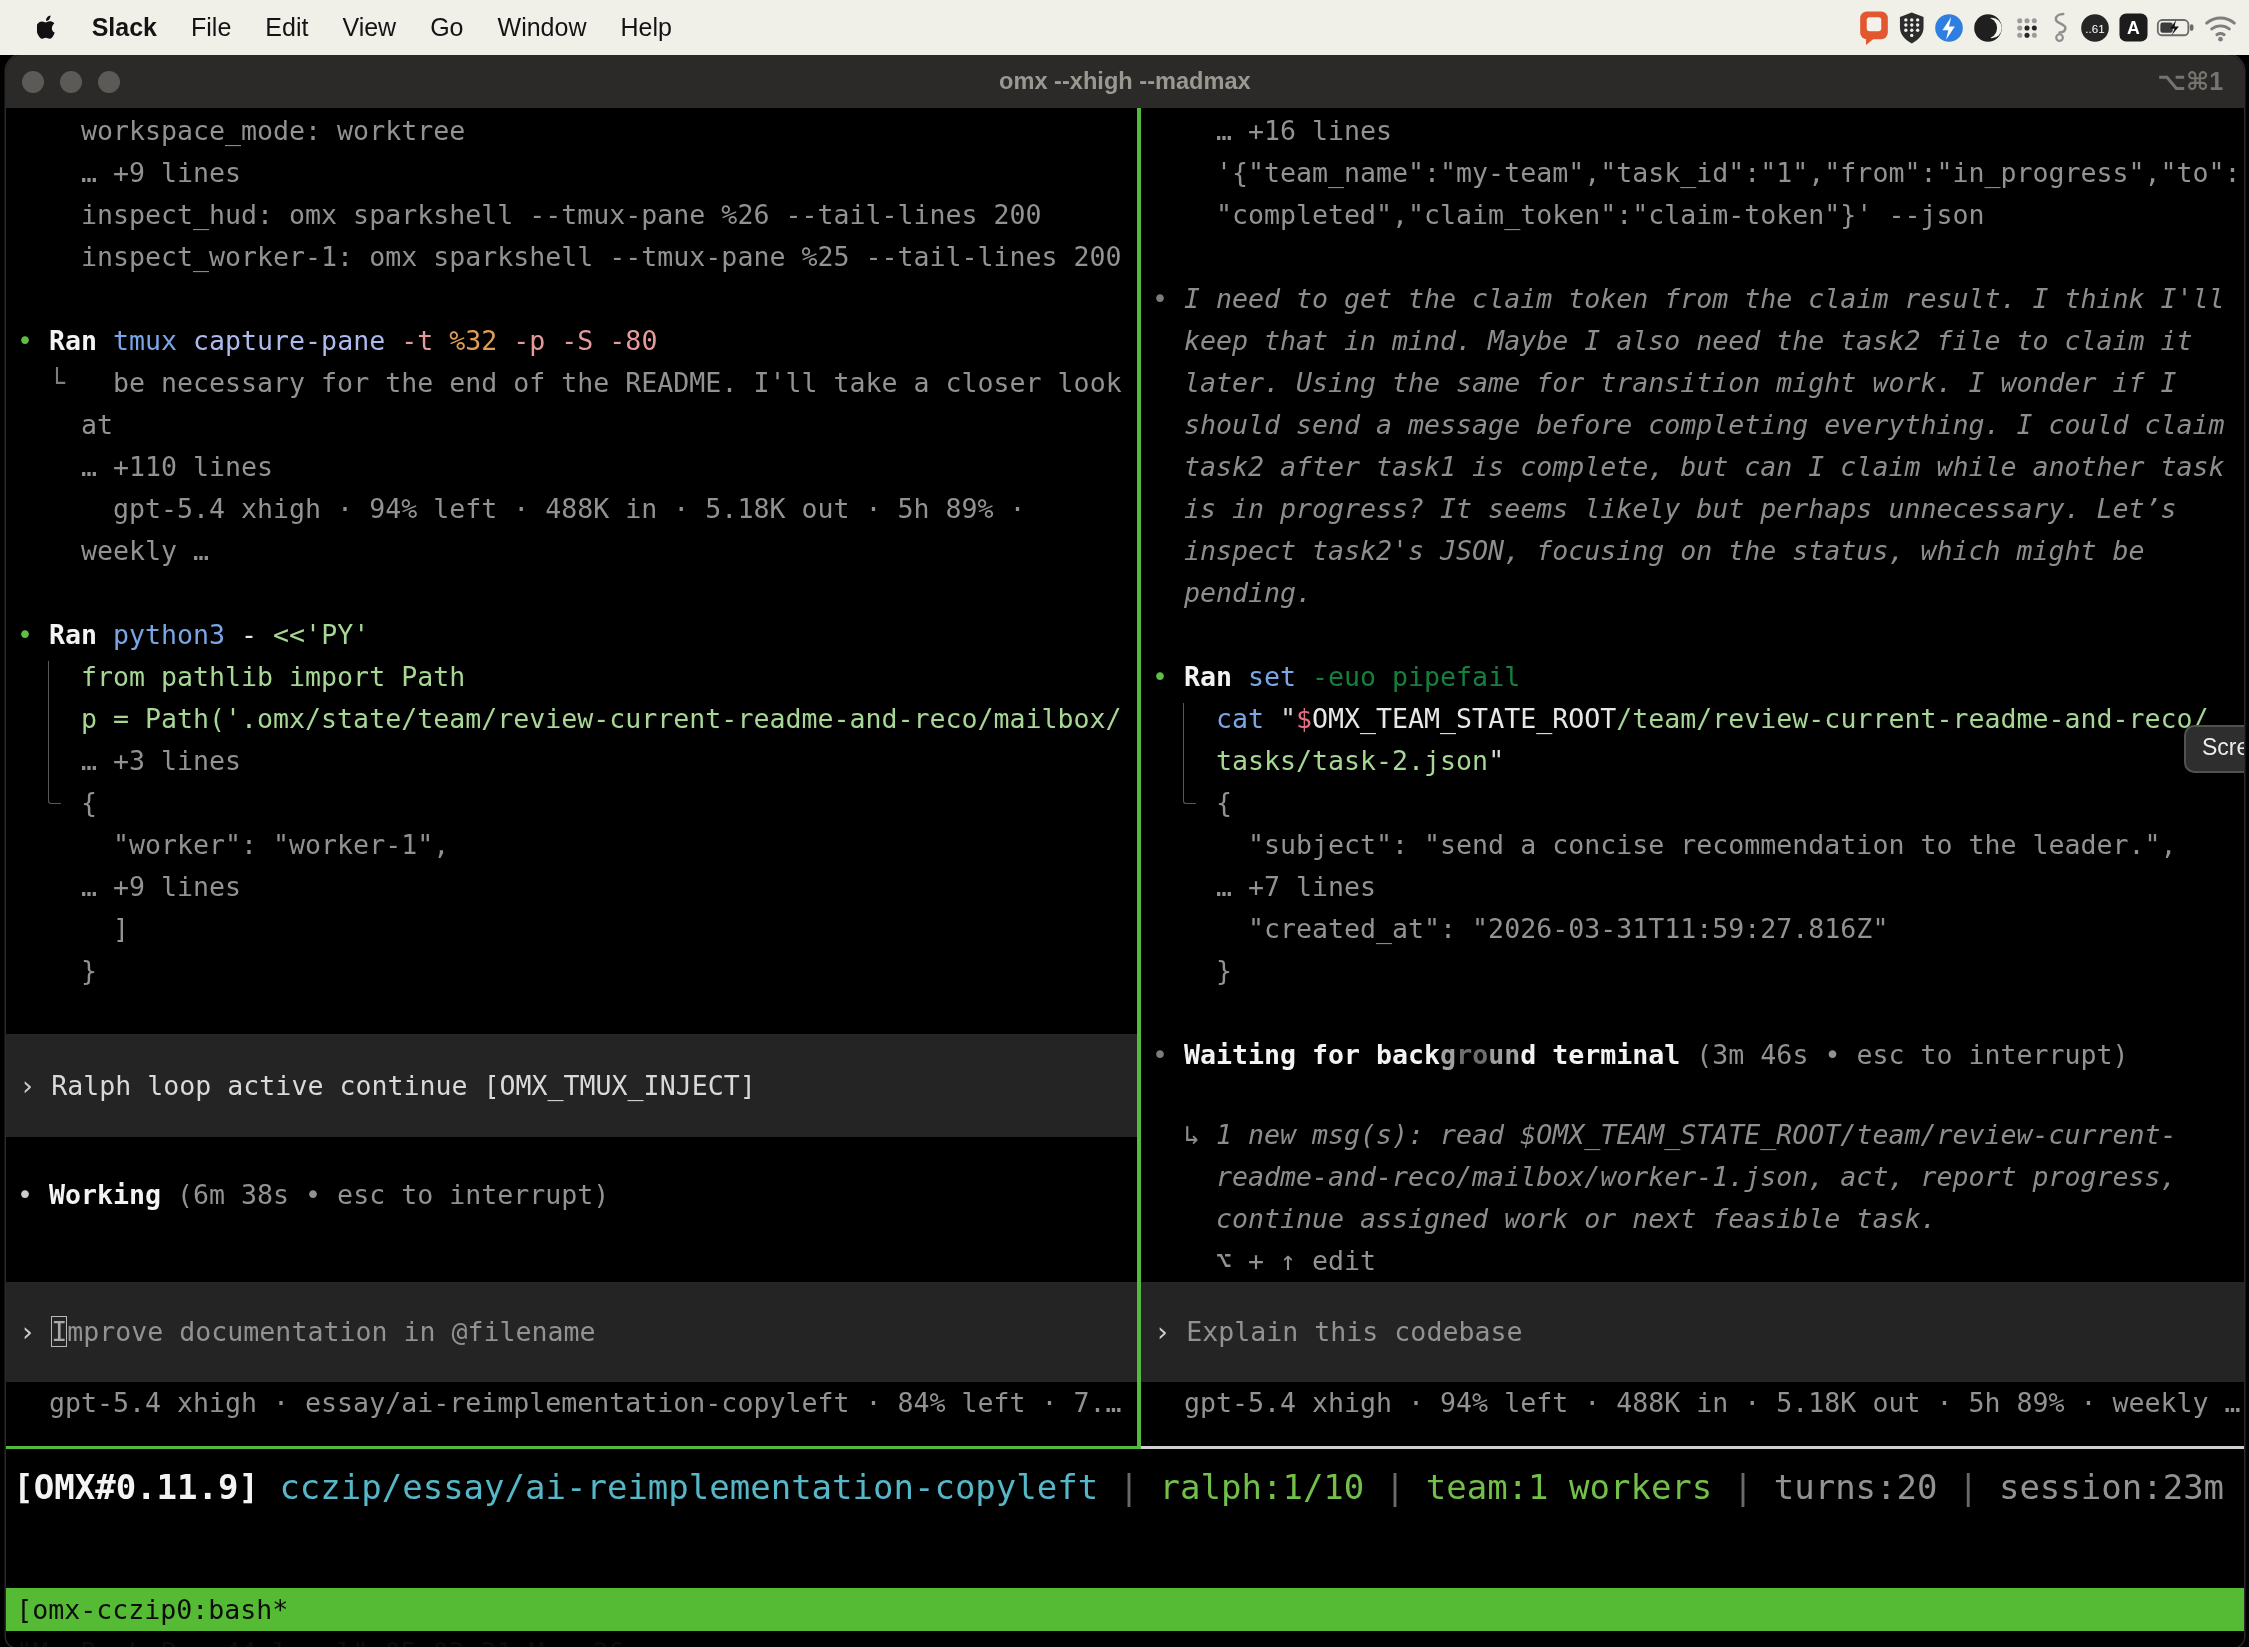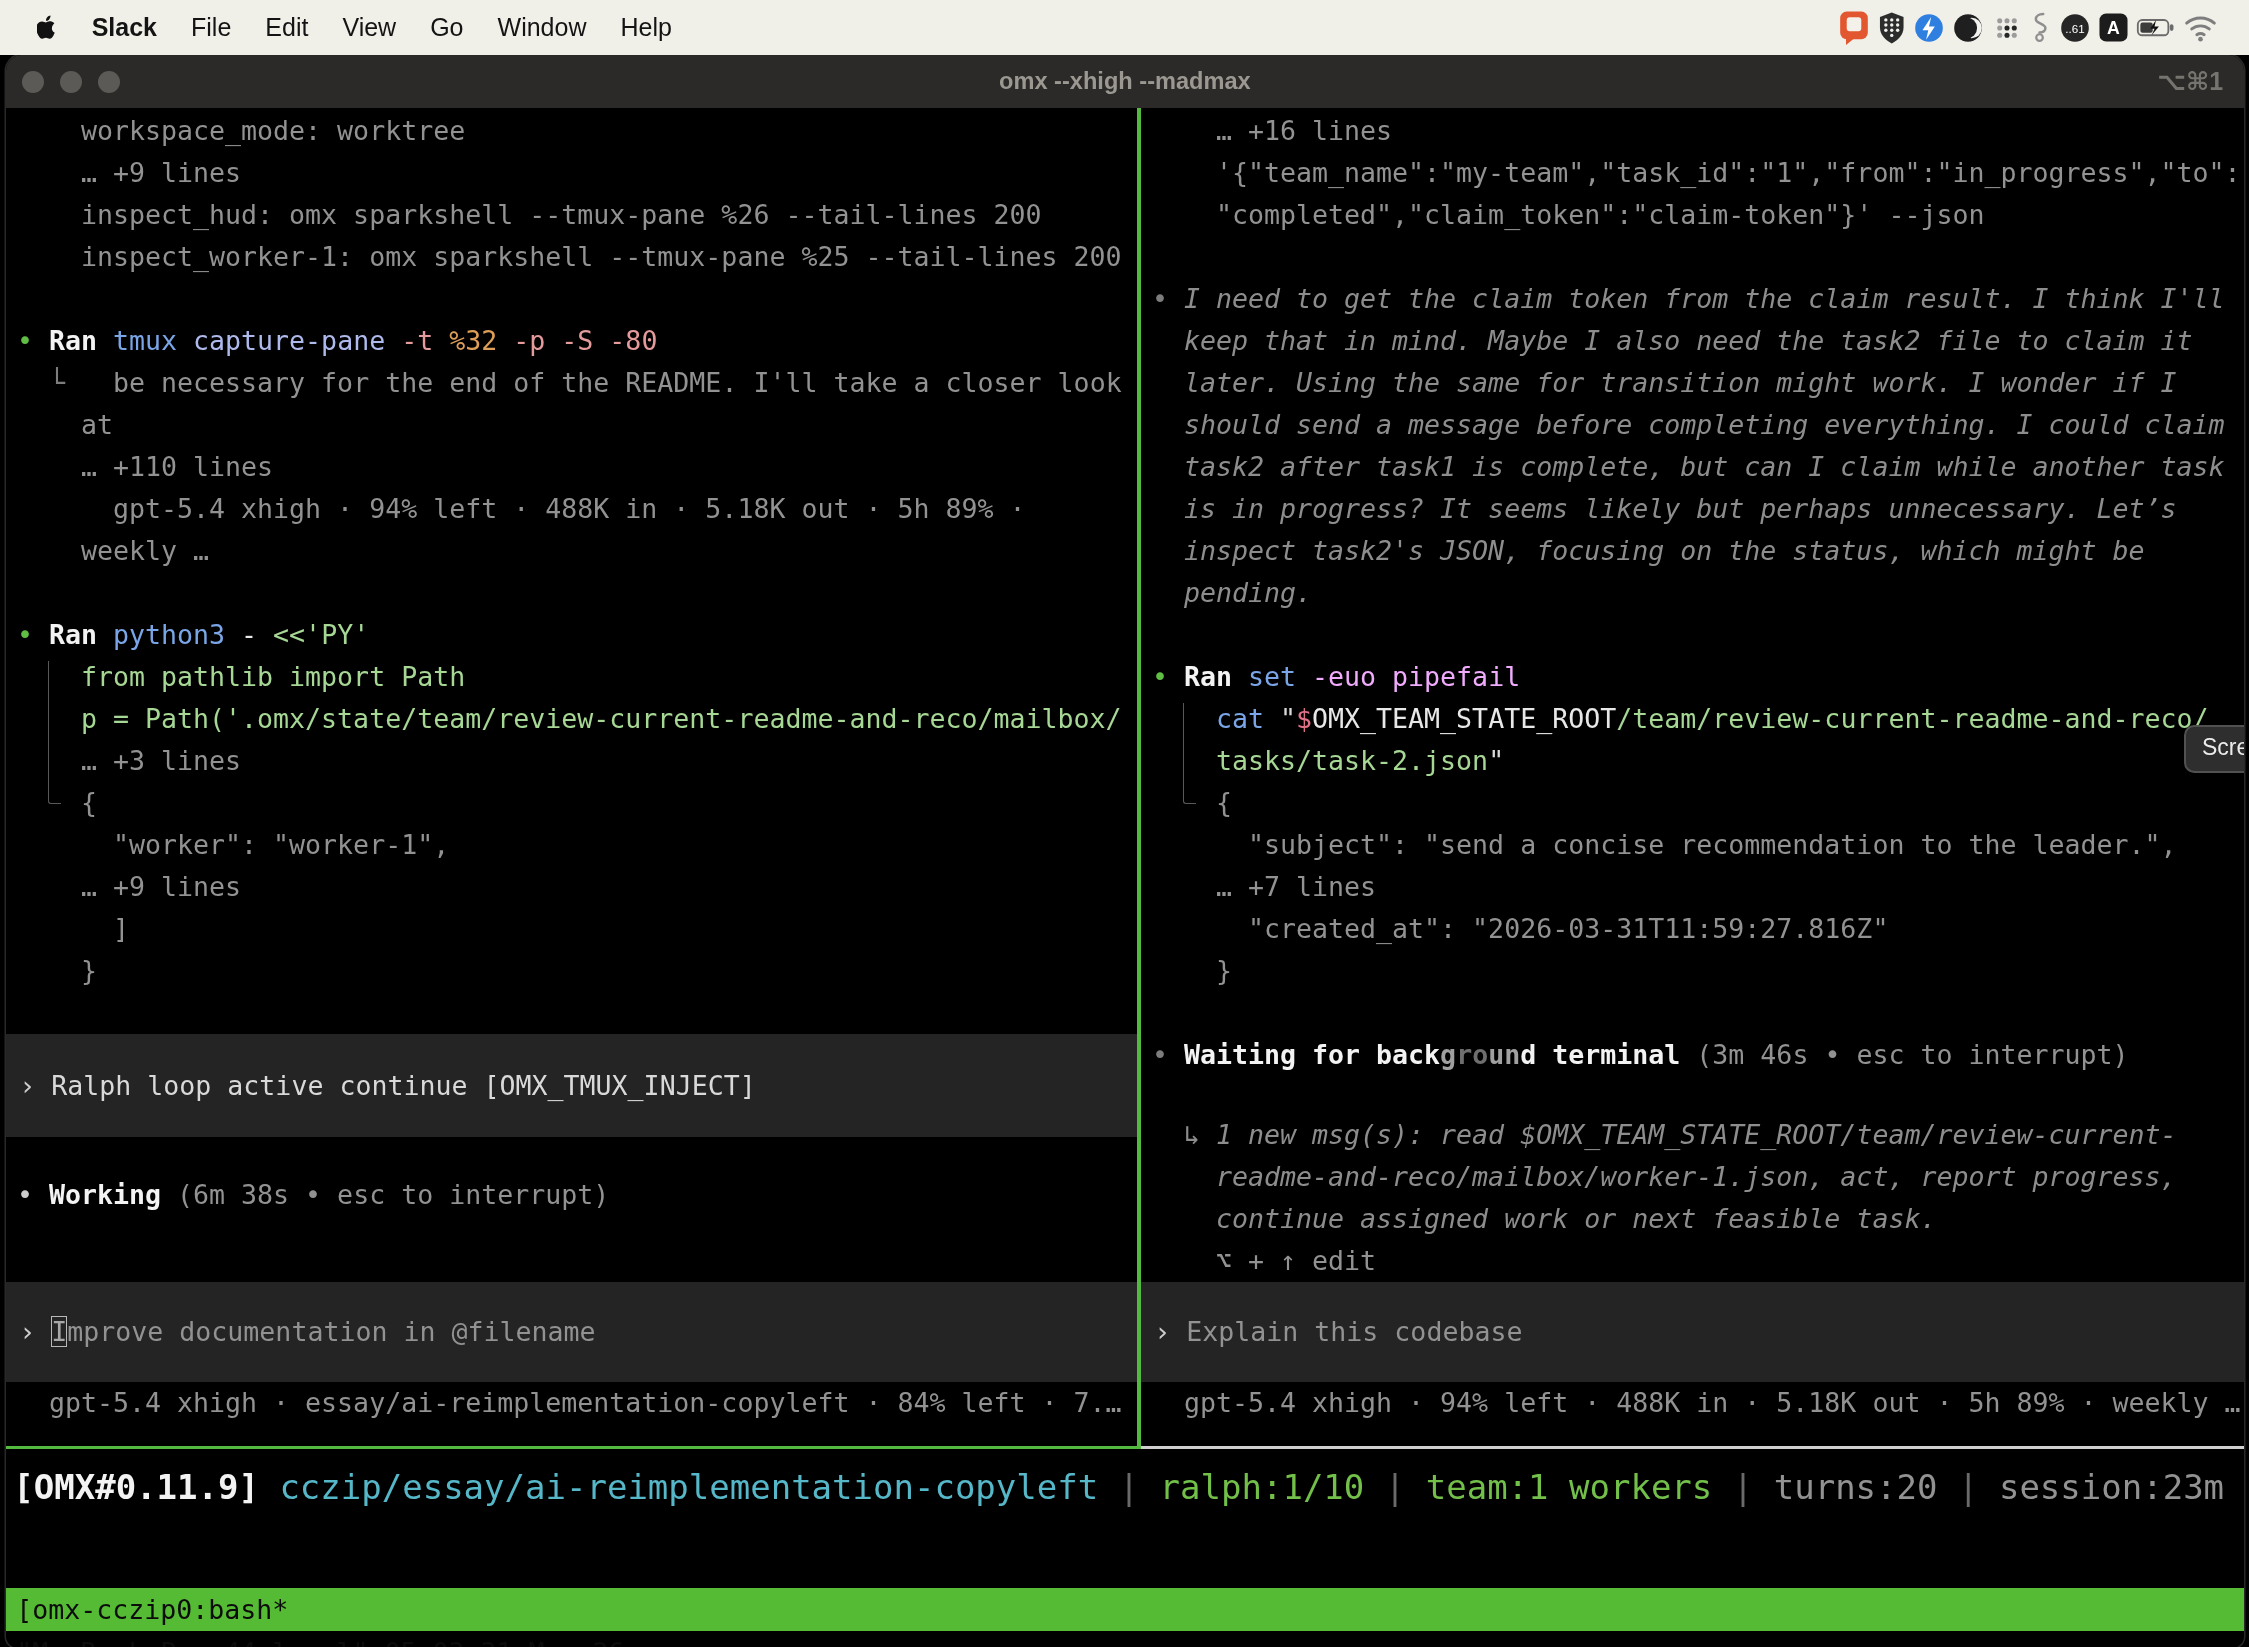--- a/index.html
+++ b/index.html
@@ -6,21 +6,21 @@
   body{width:2250px;height:1648px;position:relative;overflow:hidden;font-family:"DejaVu Sans Mono",monospace;}
 
   
   .menubar{position:absolute;top:0;left:0;width:2250px;height:55px;background:#f0efe8;
     display:flex;align-items:center;font-family:"Liberation Sans","DejaVu Sans",sans-serif;
     font-size:25px;color:#141414;z-index:50;}
   .menu-left{display:flex;align-items:center;gap:34px;padding-left:37px;}
   .menu-item{white-space:nowrap;}
   .menu-item.app{font-weight:bold;}
   .apple{display:flex;align-items:center;}
-  .menu-right{margin-left:auto;display:flex;align-items:center;gap:7px;padding-right:32px;text-align:right;}
+  .menu-right{margin-left:auto;display:flex;align-items:center;gap:7px;padding-right:12px;text-align:right;}
   .status-icon{display:flex;align-items:center;justify-content:center;}
 
   
   .window{position:absolute;left:5.9px;top:55px;width:2238px;height:1593px;background:#000;
     border-radius:16px 16px 11.8px 11.8px;overflow:hidden;
     box-shadow:0 0 0 1.5px rgba(255,255,255,0.16),0 22px 52px rgba(0,0,0,0.65);}
   .titlebar{position:absolute;top:0;left:0;width:100%;height:53px;background:#2b2a28;}
   .lights{position:absolute;left:16px;top:15.5px;display:flex;gap:16px;}
   .light{width:22px;height:22px;border-radius:50%;background:#5c5a56;}
   .win-title{position:absolute;left:0;right:0;top:0;height:53px;line-height:53px;text-align:center;
@@ -38,21 +38,21 @@
   .band{background:#242424;display:flex;align-items:center;padding-left:13.3px;white-space:pre;}
   .spacer{width:100%;}
   .connector{position:absolute;border-left:1.5px solid #585858;border-bottom:1.5px solid #585858;
     border-bottom-left-radius:3px;width:11.8px;}
 
   
   .s-out{color:#929292;} .s-dim{color:#7d7d7d;}
   .s-wht{color:#e8e8e8;} .s-w2{color:#d9d9d9;}
   .s-bw{color:#f3f3f3;font-weight:bold;}
   .s-gb{color:#5fbe43;} .s-g2{color:#cdcdcd;}
-  .s-blu{color:#7aa5e6;} .s-lav{color:#aeb9ec;} .s-lv2{color:#f0abfc;}
+  .s-blu{color:#7aa5e6;} .s-lav{color:#aeb9ec;} .s-lv2{color:#15803d;}
   .s-sal{color:#e59b9b;} .s-org{color:#dd9e58;} .s-grn{color:#a6d795;}
   .s-pnk{color:#df7086;} .s-cyn{color:#55b7c8;}
   .s-it{color:#8d8d8d;font-style:italic;}
   .s-dmb{color:#a0a0a0;font-weight:bold;} .s-dm2{color:#6e6e6e;font-weight:bold;}
   .s-pipe{color:#6a6a6a;} .s-sgrn{color:#72bf4a;}
   .s-cur{outline:1.5px solid #b9b9b9;outline-offset:-1.5px;color:#a8a8a8;}
 
   
   .omxline{position:absolute;left:7.4px;top:1411px;height:42px;line-height:42px;font-size:34px;white-space:pre;}
   .tmuxbar{position:absolute;left:0;top:1533px;width:100%;height:43px;background:#55bb35;color:#0c0c0c;

